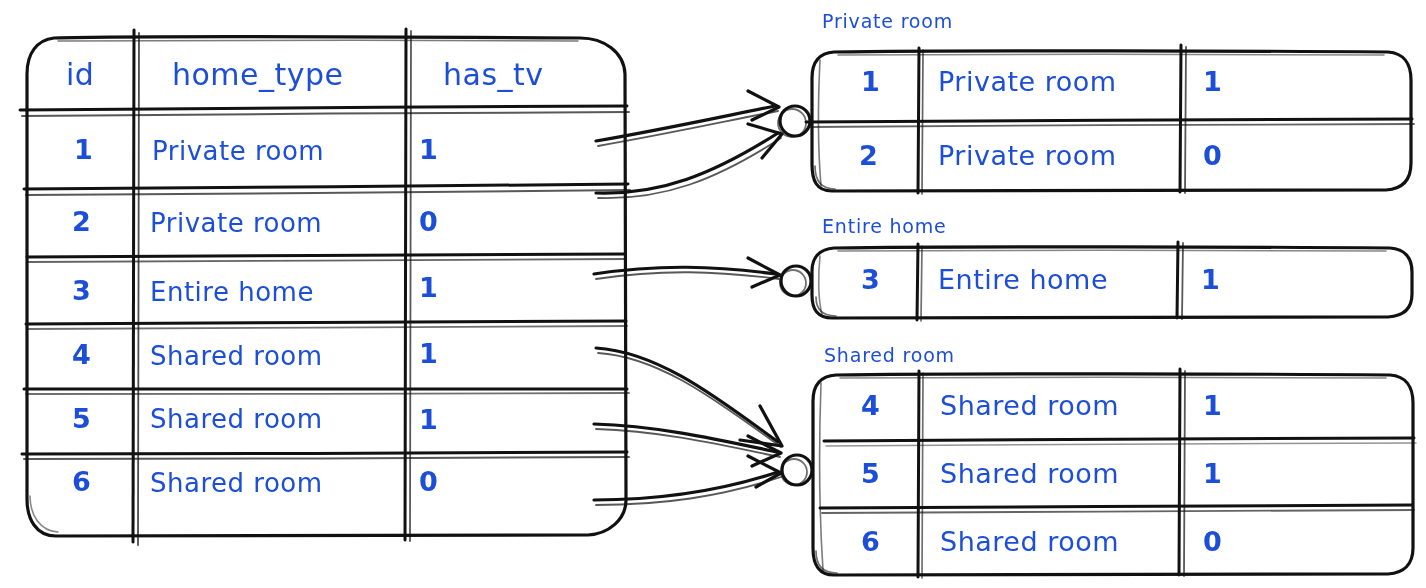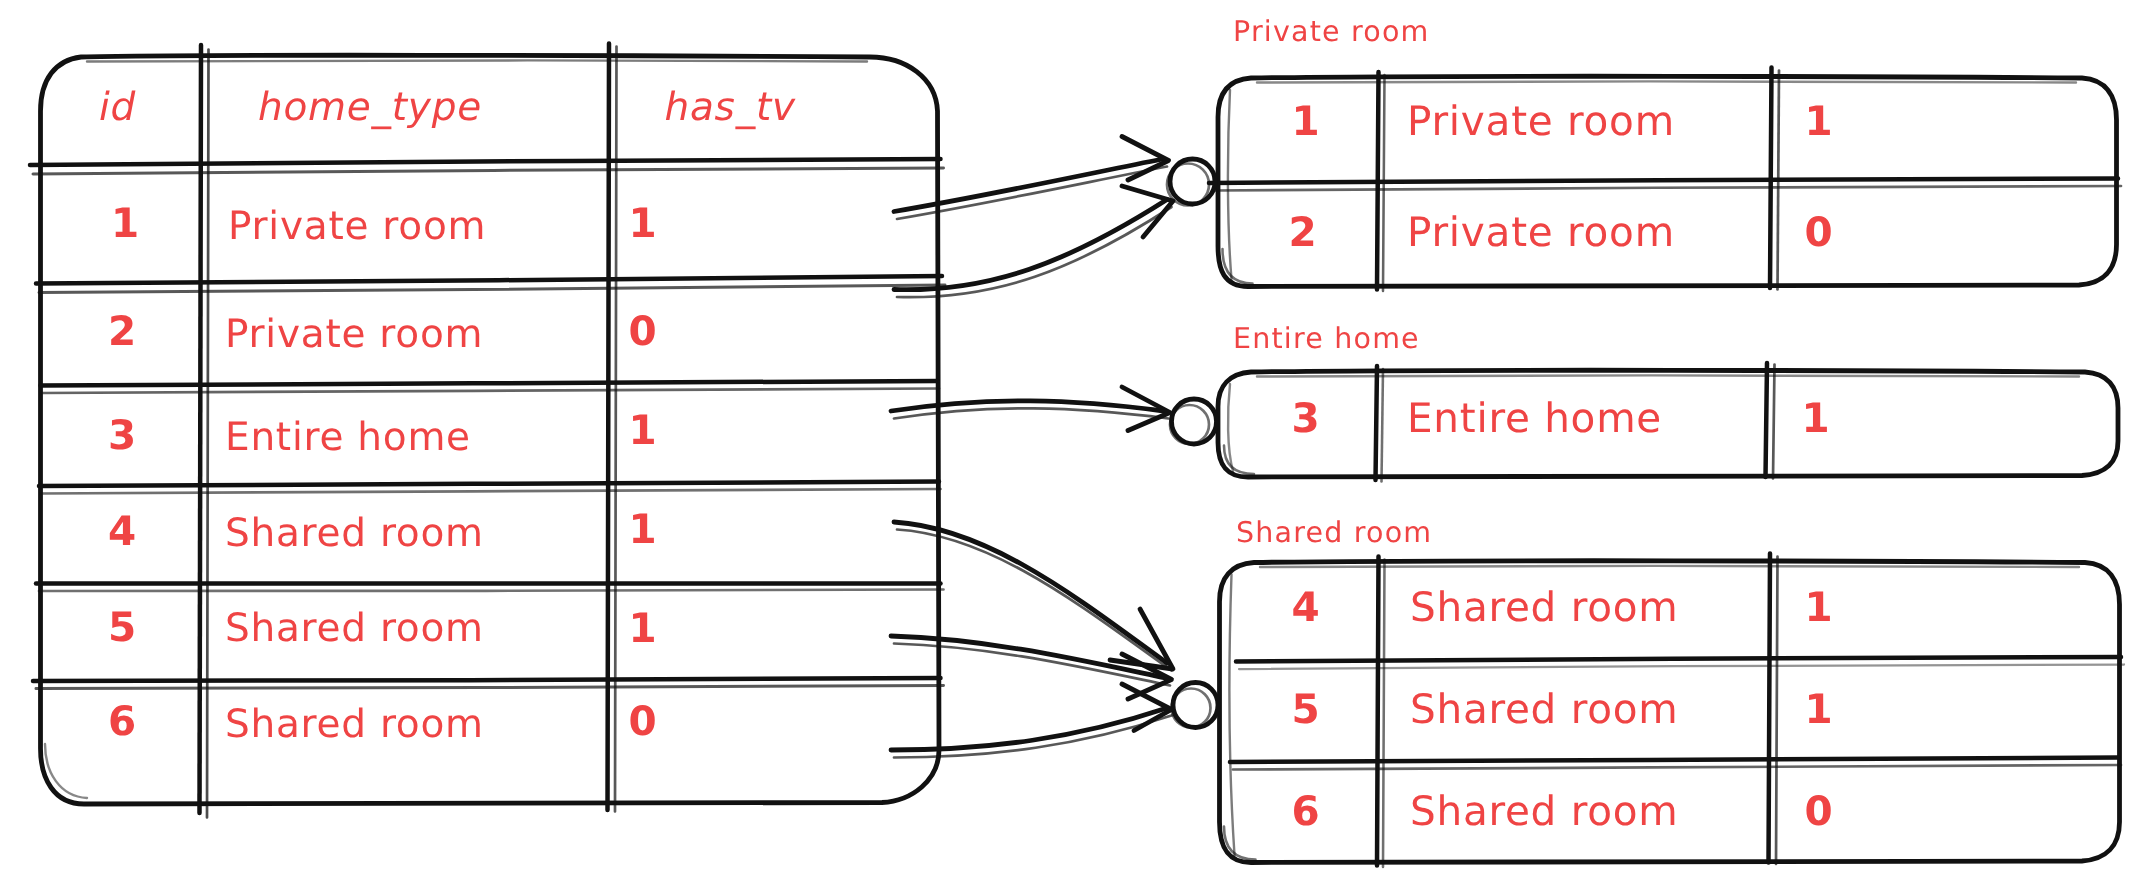--- a/index.html
+++ b/index.html
@@ -19,31 +19,30 @@
   }
   #sketch {
     position: absolute;
     left: 0;
     top: 0;
     width: 1426px;
     height: 588px;
   }
   .cell-text, .tbl-label {
     position: absolute;
-    color: #ef4444;
+    color: #1d4ed8;
     font-family: "DejaVu Sans", sans-serif;
     white-space: nowrap;
     letter-spacing: 0.5px;
     transform-origin: left center;
   }
   
   .lt-head {
-    font-size: 26px;
-    font-weight: 500;
-    font-style: italic;
+    font-size: 30px;
+    font-weight: 500;
   }
   .lt-body {
     font-size: 26px;
     font-weight: 500;
   }
   
   .rt-body {
     font-size: 27px;
     font-weight: 500;
   }

